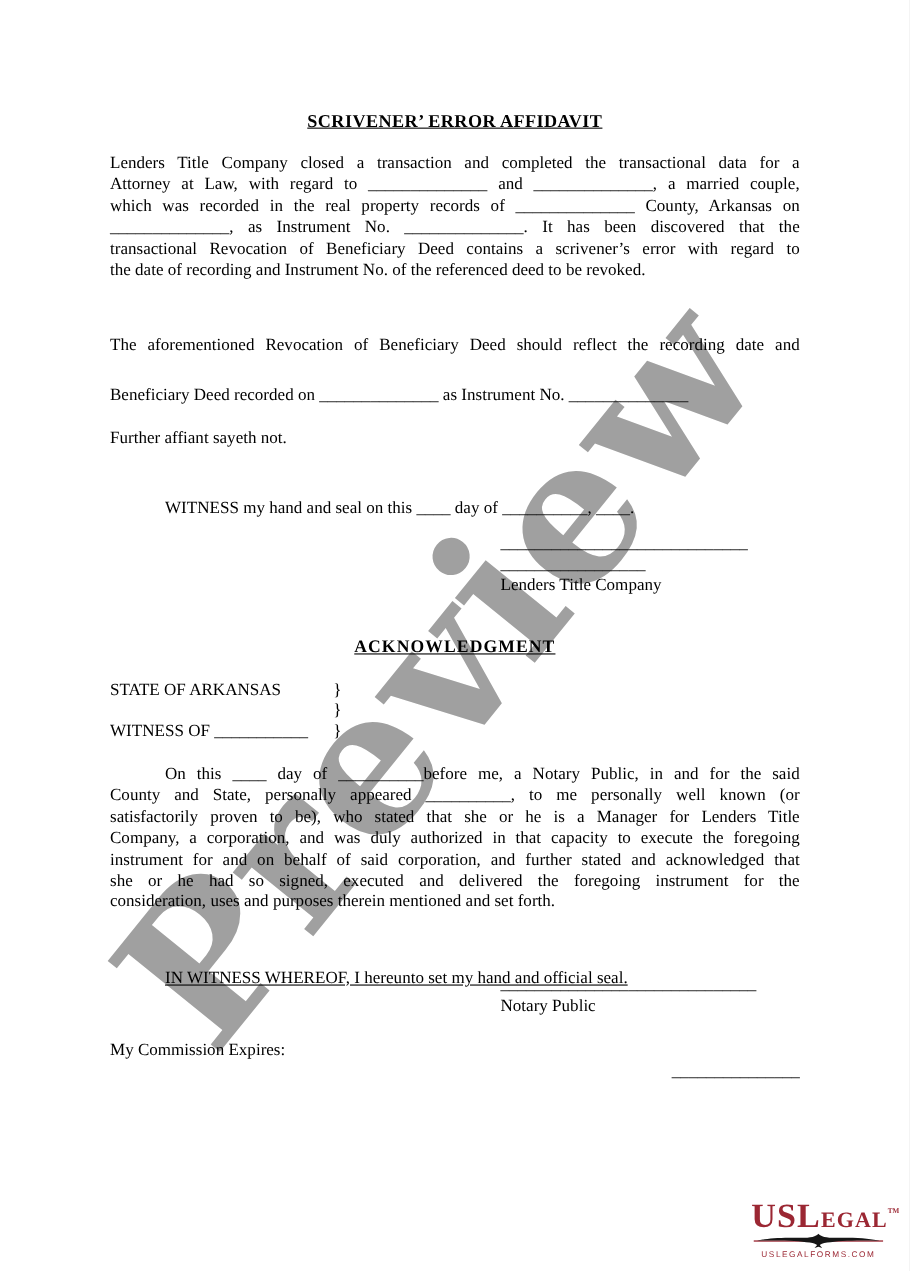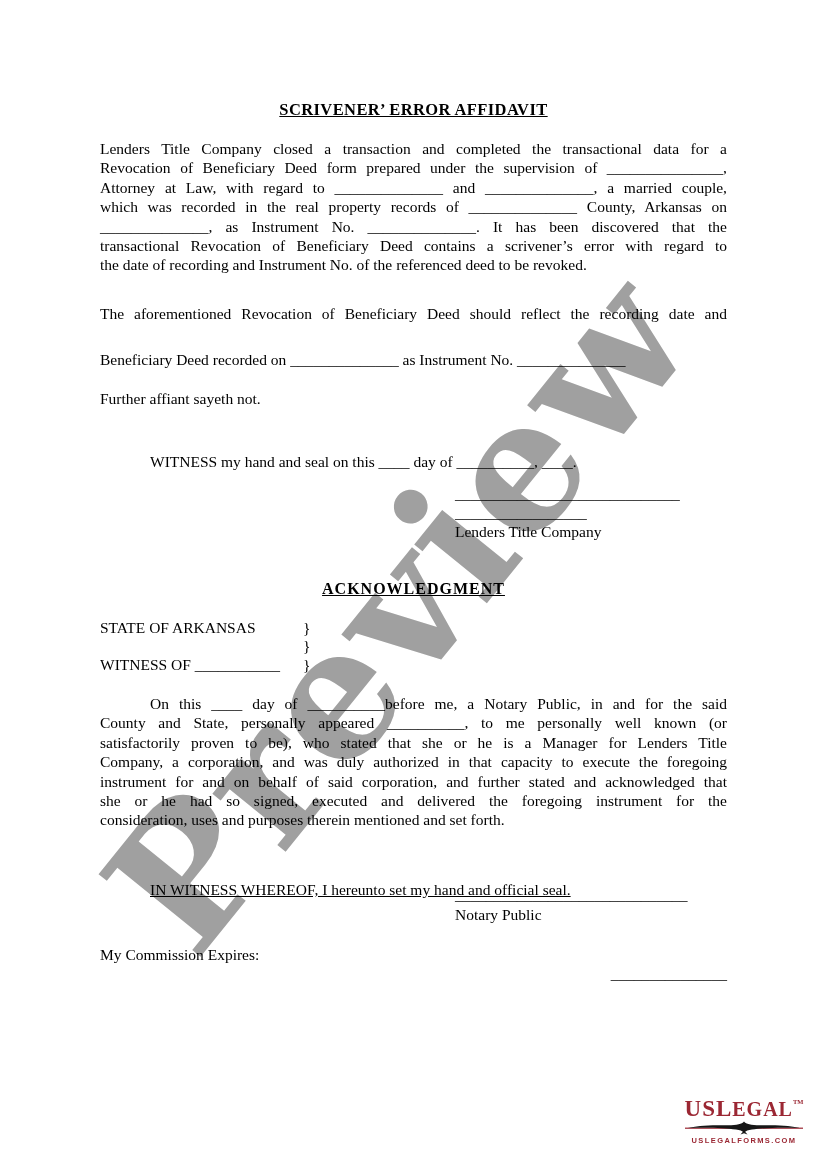--- a/index.html
+++ b/index.html
@@ -95,50 +95,49 @@
     width: 122px;
     text-align: center;
     z-index: 2;
   }
   .logo-text {
     font-family: "Liberation Serif", serif;
     font-weight: bold;
     white-space: nowrap;
     line-height: 22px;
   }
-  .logo-text .big   { font-size: 23px; letter-spacing: 1px; }
+  .logo-text .big   { font-size: 31px; letter-spacing: 1px; }
   .logo-text .small { font-size: 20px; letter-spacing: 1px; }
   .logo-text .tm {
     font-size: 6.5px;
     vertical-align: 12px;
     letter-spacing: 0;
   }
   .logo-eagle { display: block; margin: -1px auto 0 auto; }
   .logo-site {
     font-family: "Liberation Sans", sans-serif;
-    font-weight: bold;
+    font-weight: normal;
     font-size: 7.5px;
     letter-spacing: 1.4px;
     margin-top: 1px;
   }
 </style>
 </head>
 <body>
 
 <div class="page">
 
   <div class="watermark">Preview</div>
 
   <div class="content">
 
     <div class="abs doc-title">SCRIVENER’ ERROR AFFIDAVIT</div>
 
     <div class="abs para p1">
         <div class="jline">Lenders Title Company closed a transaction and completed the transactional data for a</div>
-        <div class="jline">Revocation of Beneficiary Deed form prepared under the supervision of _______________,</div>
         <div class="jline">Attorney at Law, with regard to ______________ and ______________, a married couple,</div>
         <div class="jline">which was recorded in the real property records of ______________ County, Arkansas on</div>
         <div class="jline">______________, as Instrument No. ______________. It has been discovered that the</div>
         <div class="jline">transactional Revocation of Beneficiary Deed contains a scrivener’s error with regard to</div>
         <div class="jline last">the date of recording and Instrument No. of the referenced deed to be revoked.</div>
       </div>
 
     <div class="abs para p2">
         <div class="jline">The aforementioned Revocation of Beneficiary Deed should reflect the recording date and</div>
       </div>

